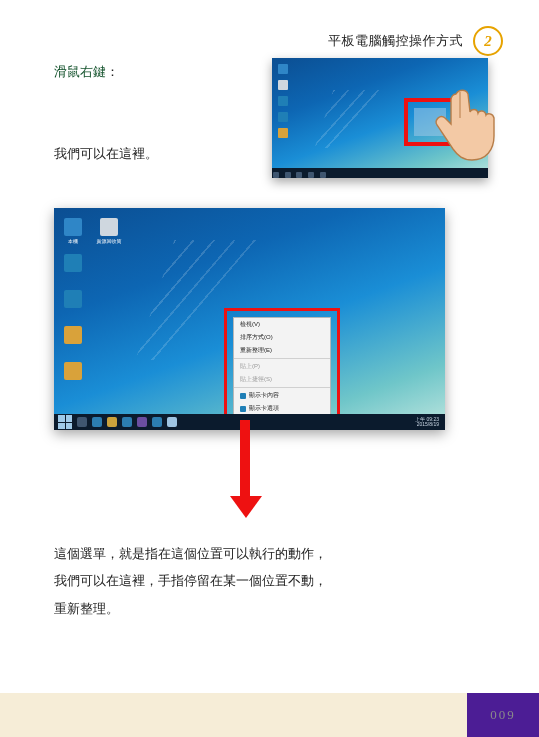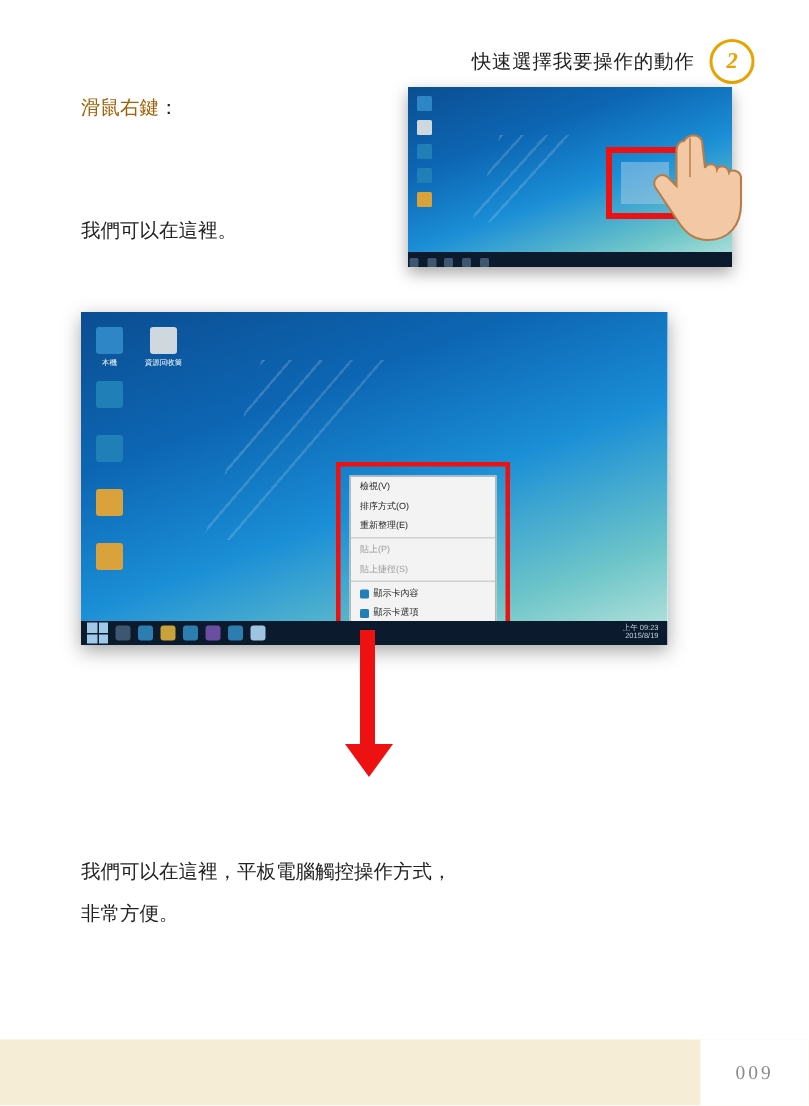--- a/index.html
+++ b/index.html
@@ -16,21 +16,21 @@
   .hdr{position:absolute;top:26px;right:36px;display:flex;align-items:center;gap:10px}
   .hdr-title{font-size:13px;letter-spacing:.5px}
   .hdr-num{
     width:26px;height:26px;border:2px solid #e7a300;border-radius:50%;
     display:flex;align-items:center;justify-content:center;
     color:#e7a300;font-weight:600;font-size:15px;
     font-family:Georgia,"Times New Roman",serif;font-style:italic;
   }
   
   .sec1-text{position:absolute;left:54px;top:58px;width:210px;line-height:2.1}
-  .sec1-heading{color:#a16207;font-weight:400}
+  .sec1-heading{color:#14532d;font-weight:400}
   
   .shot1{position:absolute;right:51px;top:58px;width:216px;height:120px;
     background:linear-gradient(160deg,#0b4e92 0%,#0d66b3 30%,#1a8ed6 55%,#6fc6c9 82%,#bfe6df 100%);
     box-shadow:0 4px 10px rgba(0,0,0,.35);overflow:visible}
   .shot1 .tb{position:absolute;left:0;right:0;bottom:0;height:10px;background:#0b1b2d}
   .shot1 .tb .sicon{display:inline-block;width:6px;height:6px;margin:2px 1px;background:#3f5670;border-radius:1px}
   .shot1 .dicon{position:absolute;width:10px;height:10px;border-radius:1px}
   .shot1 .lightrays::before{content:"";position:absolute;right:14px;top:32px;width:150px;height:58px;
     background:
       linear-gradient(120deg,rgba(255,255,255,.35) 0 2px,transparent 2px 12px,
@@ -70,29 +70,29 @@
   .ctxmenu .sq{width:6px;height:6px;border-radius:1px}
   
   .arrow{position:absolute;left:230px;top:420px;width:30px;height:100px;z-index:4}
   .arrow .shaft{position:absolute;left:10px;top:0;width:10px;height:80px;background:#e11}
   .arrow .head{position:absolute;left:0;top:76px;width:0;height:0;border-left:16px solid transparent;border-right:16px solid transparent;border-top:22px solid #e11}
   
   .sec2-text{position:absolute;left:54px;top:540px;width:360px;line-height:2.1}
   
   .footer{position:absolute;left:0;right:0;bottom:0;height:44px;background:#f6edd7;display:flex}
   .footer .fmain{flex:1}
-  .footer .fside{width:72px;background:#ffffff;display:flex;align-items:center;justify-content:center;
+  .footer .fside{width:72px;background:#4c1d95;display:flex;align-items:center;justify-content:center;
     font-family:Georgia,'Times New Roman',serif;color:#8a8a8a;letter-spacing:2px;font-size:13px}
 </style>
 </head>
 <body>
 <div class="page">
 
   <div class="hdr">
-    <span class="hdr-title">快速選擇我要操作的動作</span>
+    <span class="hdr-title">平板電腦觸控操作方式</span>
     <span class="hdr-num">2</span>
   </div>
 
   <div class="sec1-text">
     <span class="sec1-heading">滑鼠右鍵</span><span>：</span><br>
     <br>
     <br>
     <span>我們可以在這裡。</span>
   </div>
 
@@ -182,23 +182,23 @@
 2015/8/19</span>
     </div>
   </div>
 
   <div class="arrow">
     <span class="shaft"></span>
       <span class="head"></span>
   </div>
 
   <div class="sec2-text">
-    <br>
-    <span>我們可以在這裡，平板電腦觸控操作方式，</span><br>
-    <span>非常方便。</span>
+    <span>這個選單，就是指在這個位置可以執行的動作，</span><br>
+    <span>我們可以在這裡，手指停留在某一個位置不動，</span><br>
+    <span>重新整理。</span>
   </div>
 
   <div class="footer">
     <div class="fmain"></div>
     <div class="fside">009</div>
   </div>
 
 </div>
 
 </body></html>

